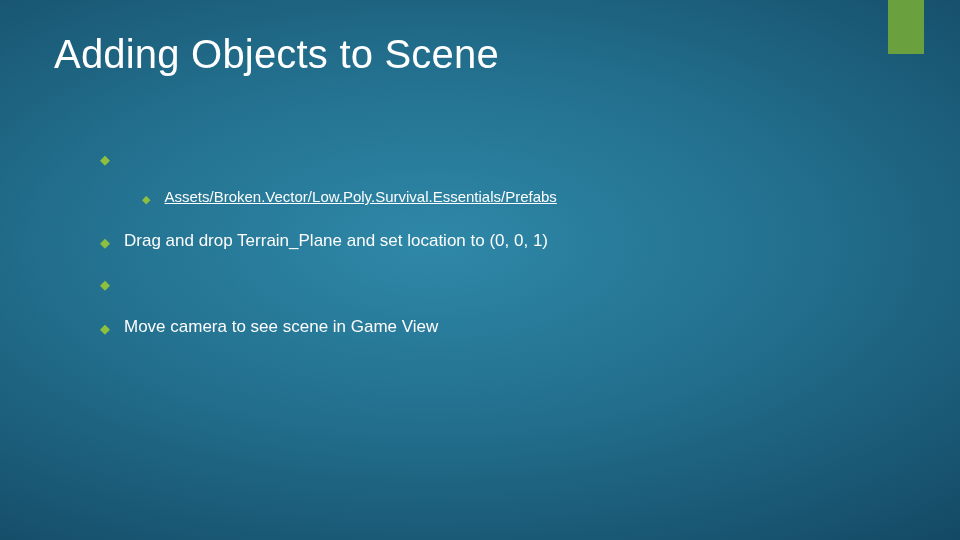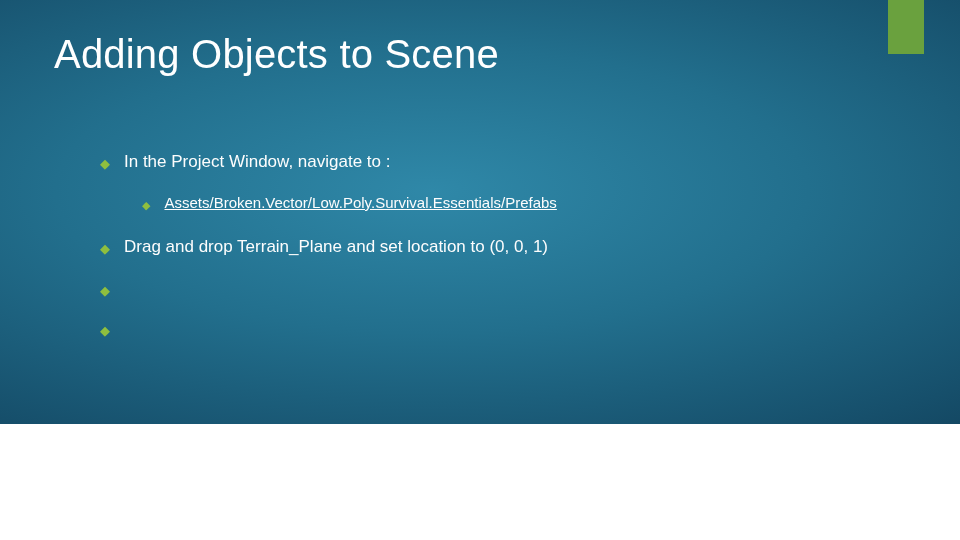--- a/index.html
+++ b/index.html
@@ -1,19 +1,19 @@
 <!DOCTYPE html>
 <html><head>
   <meta charset="utf-8">
   <style>
     * { margin: 0; padding: 0; box-sizing: border-box; }
     html, body { width: 960px; height: 540px; overflow: hidden; }
     .slide {
       width: 960px;
-      height: 424px;
+      height: 540px;
       background: radial-gradient(ellipse 140% 120% at 45% 45%, #2f88a8 0%, #226f8d 28%, #164f6b 55%, #0b3149 80%, #06233a 100%);
       position: relative;
       font-family: Arial, "Helvetica Neue", Helvetica, sans-serif;
       color: #ffffff;
     }
     .accent-bar {
       position: absolute;
       top: 0;
       right: 36px;
       width: 36px;
@@ -69,35 +69,35 @@
 
 <div class="slide">
   <div class="accent-bar"></div>
 
   <h1 class="title">Adding Objects to Scene</h1>
 
   <div class="content">
 
     <div class="bullet-row">
       <span class="bullet-icon">◆</span>
-      <span class="bullet-text">In the Project Window, navigate to :</span>
     </div>
 
     <div class="bullet-row nested">
       <span class="bullet-icon">◆</span>
       <span class="bullet-text">Assets/Broken.Vector/Low.Poly.Survival.Essentials/Prefabs</span>
     </div>
 
     <div class="bullet-row">
       <span class="bullet-icon">◆</span>
       <span class="bullet-text">Drag and drop Terrain_Plane and set location to (0, 0, 1)</span>
     </div>
 
     <div class="bullet-row">
       <span class="bullet-icon">◆</span>
     </div>
 
     <div class="bullet-row">
       <span class="bullet-icon">◆</span>
+      <span class="bullet-text">Move camera to see scene in Game View</span>
     </div>
 
   </div>
 </div>
 
 </body></html>

